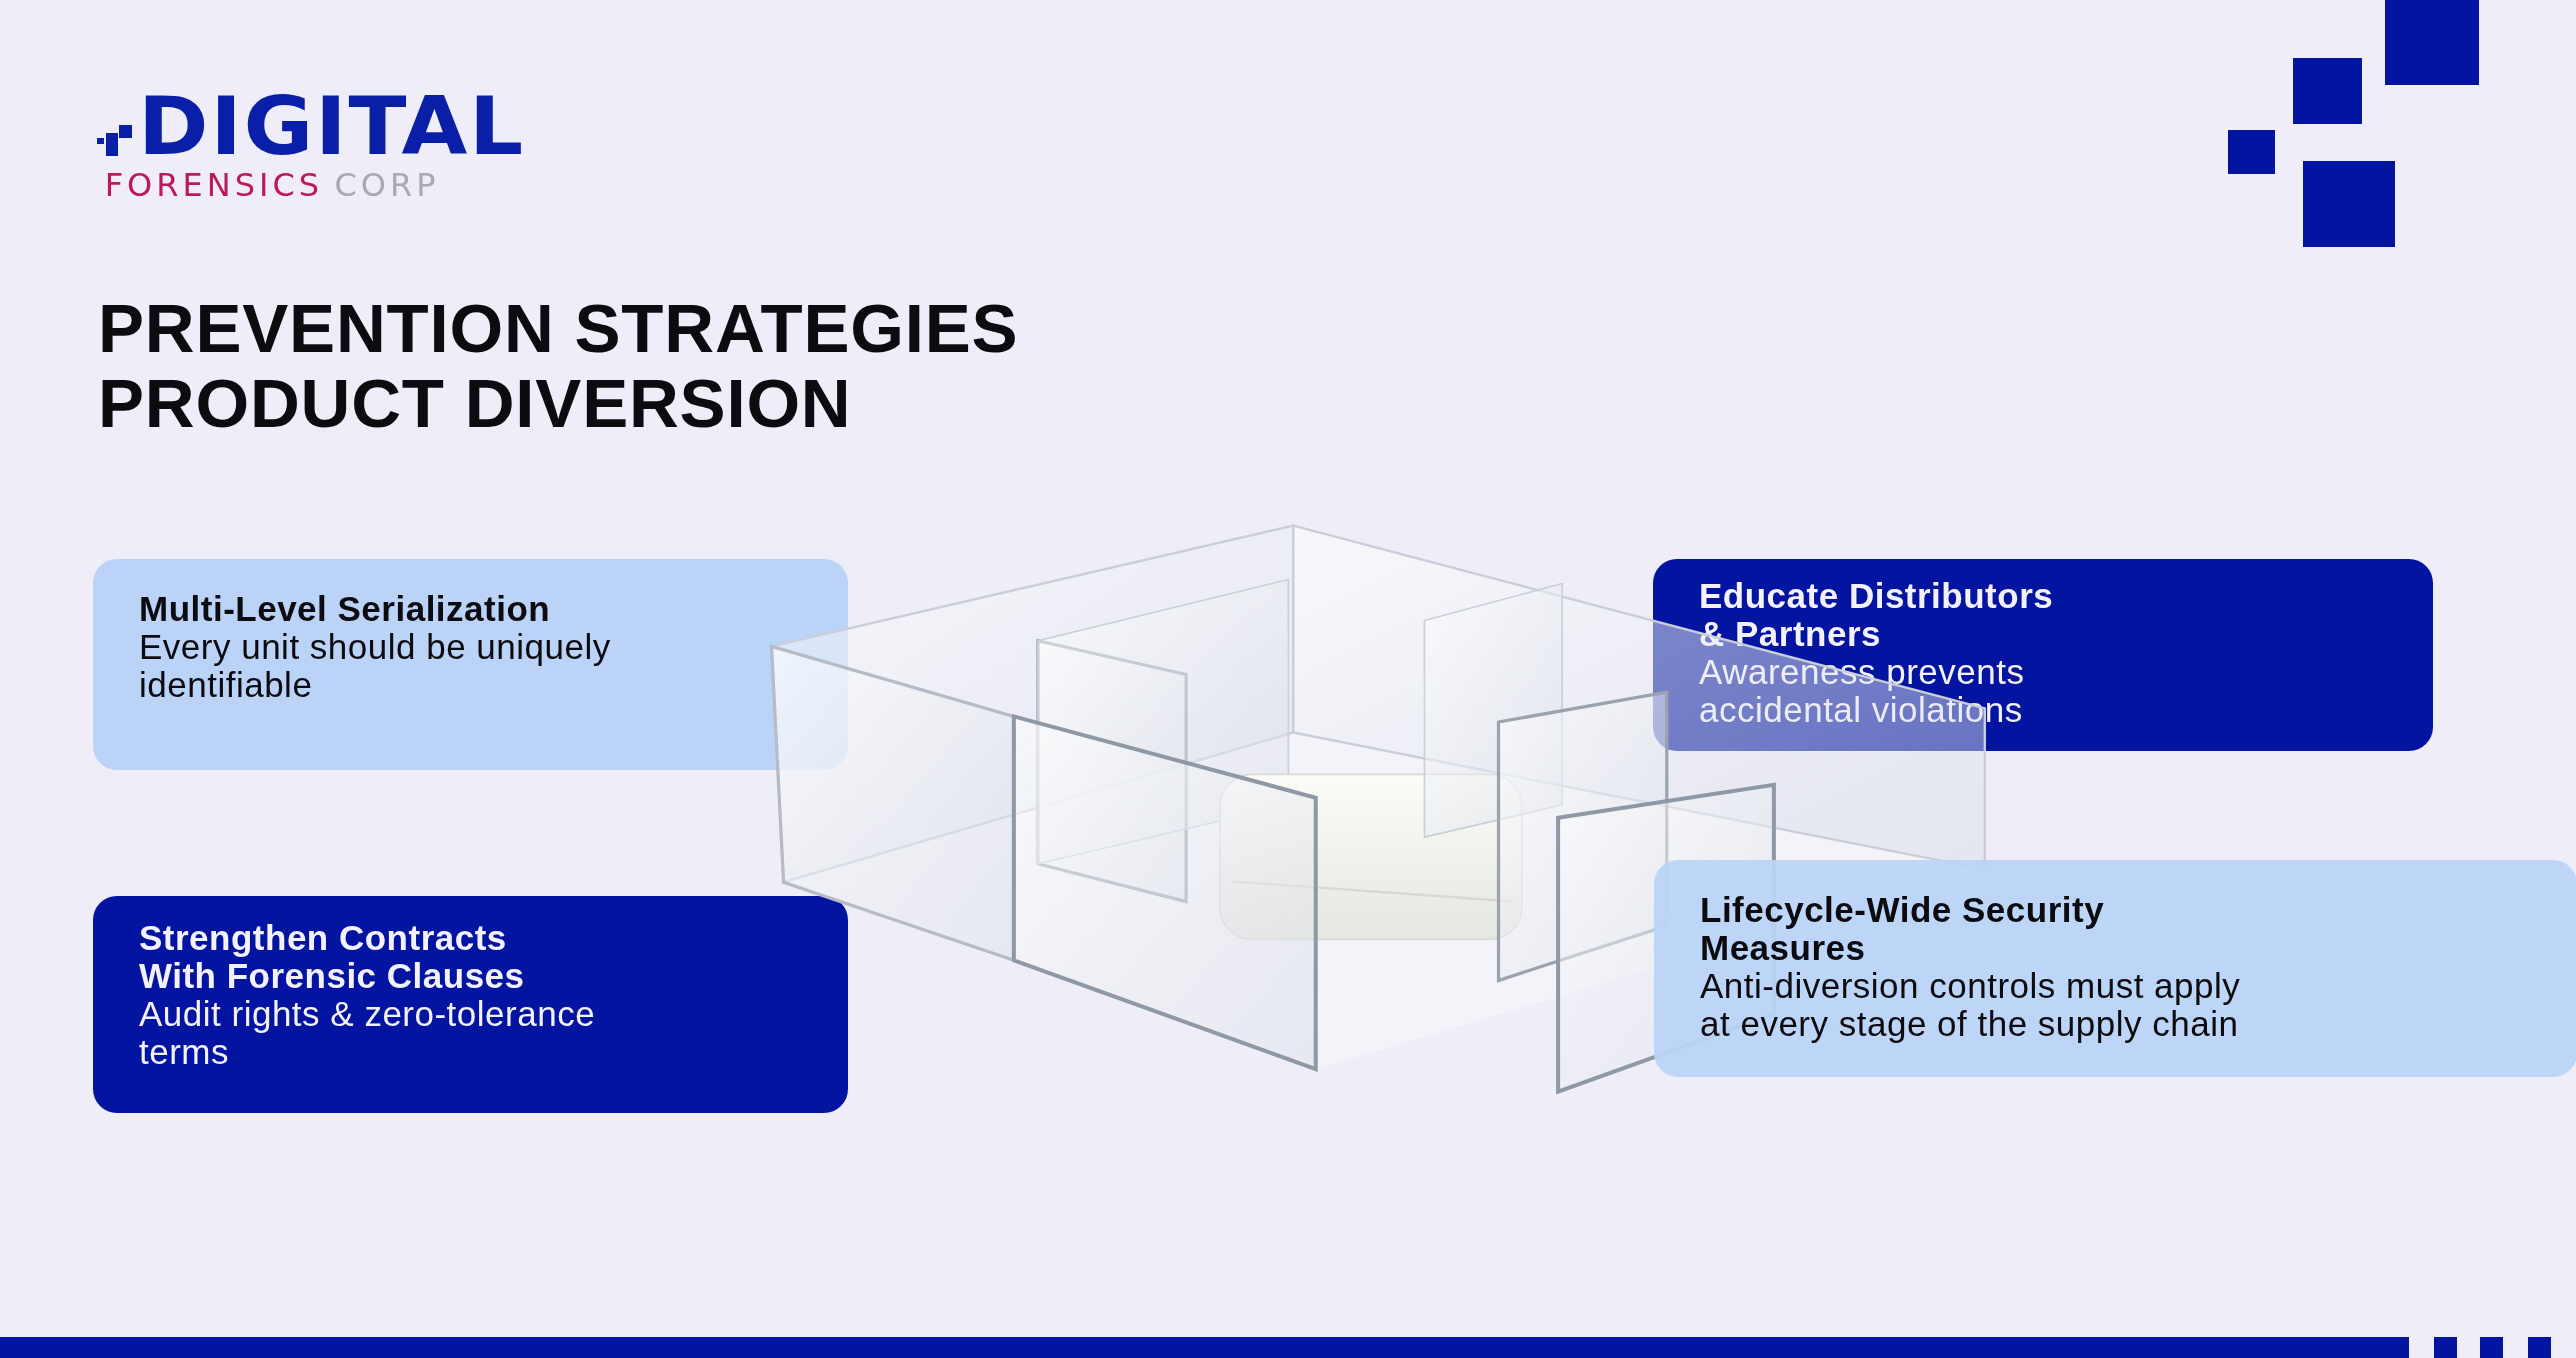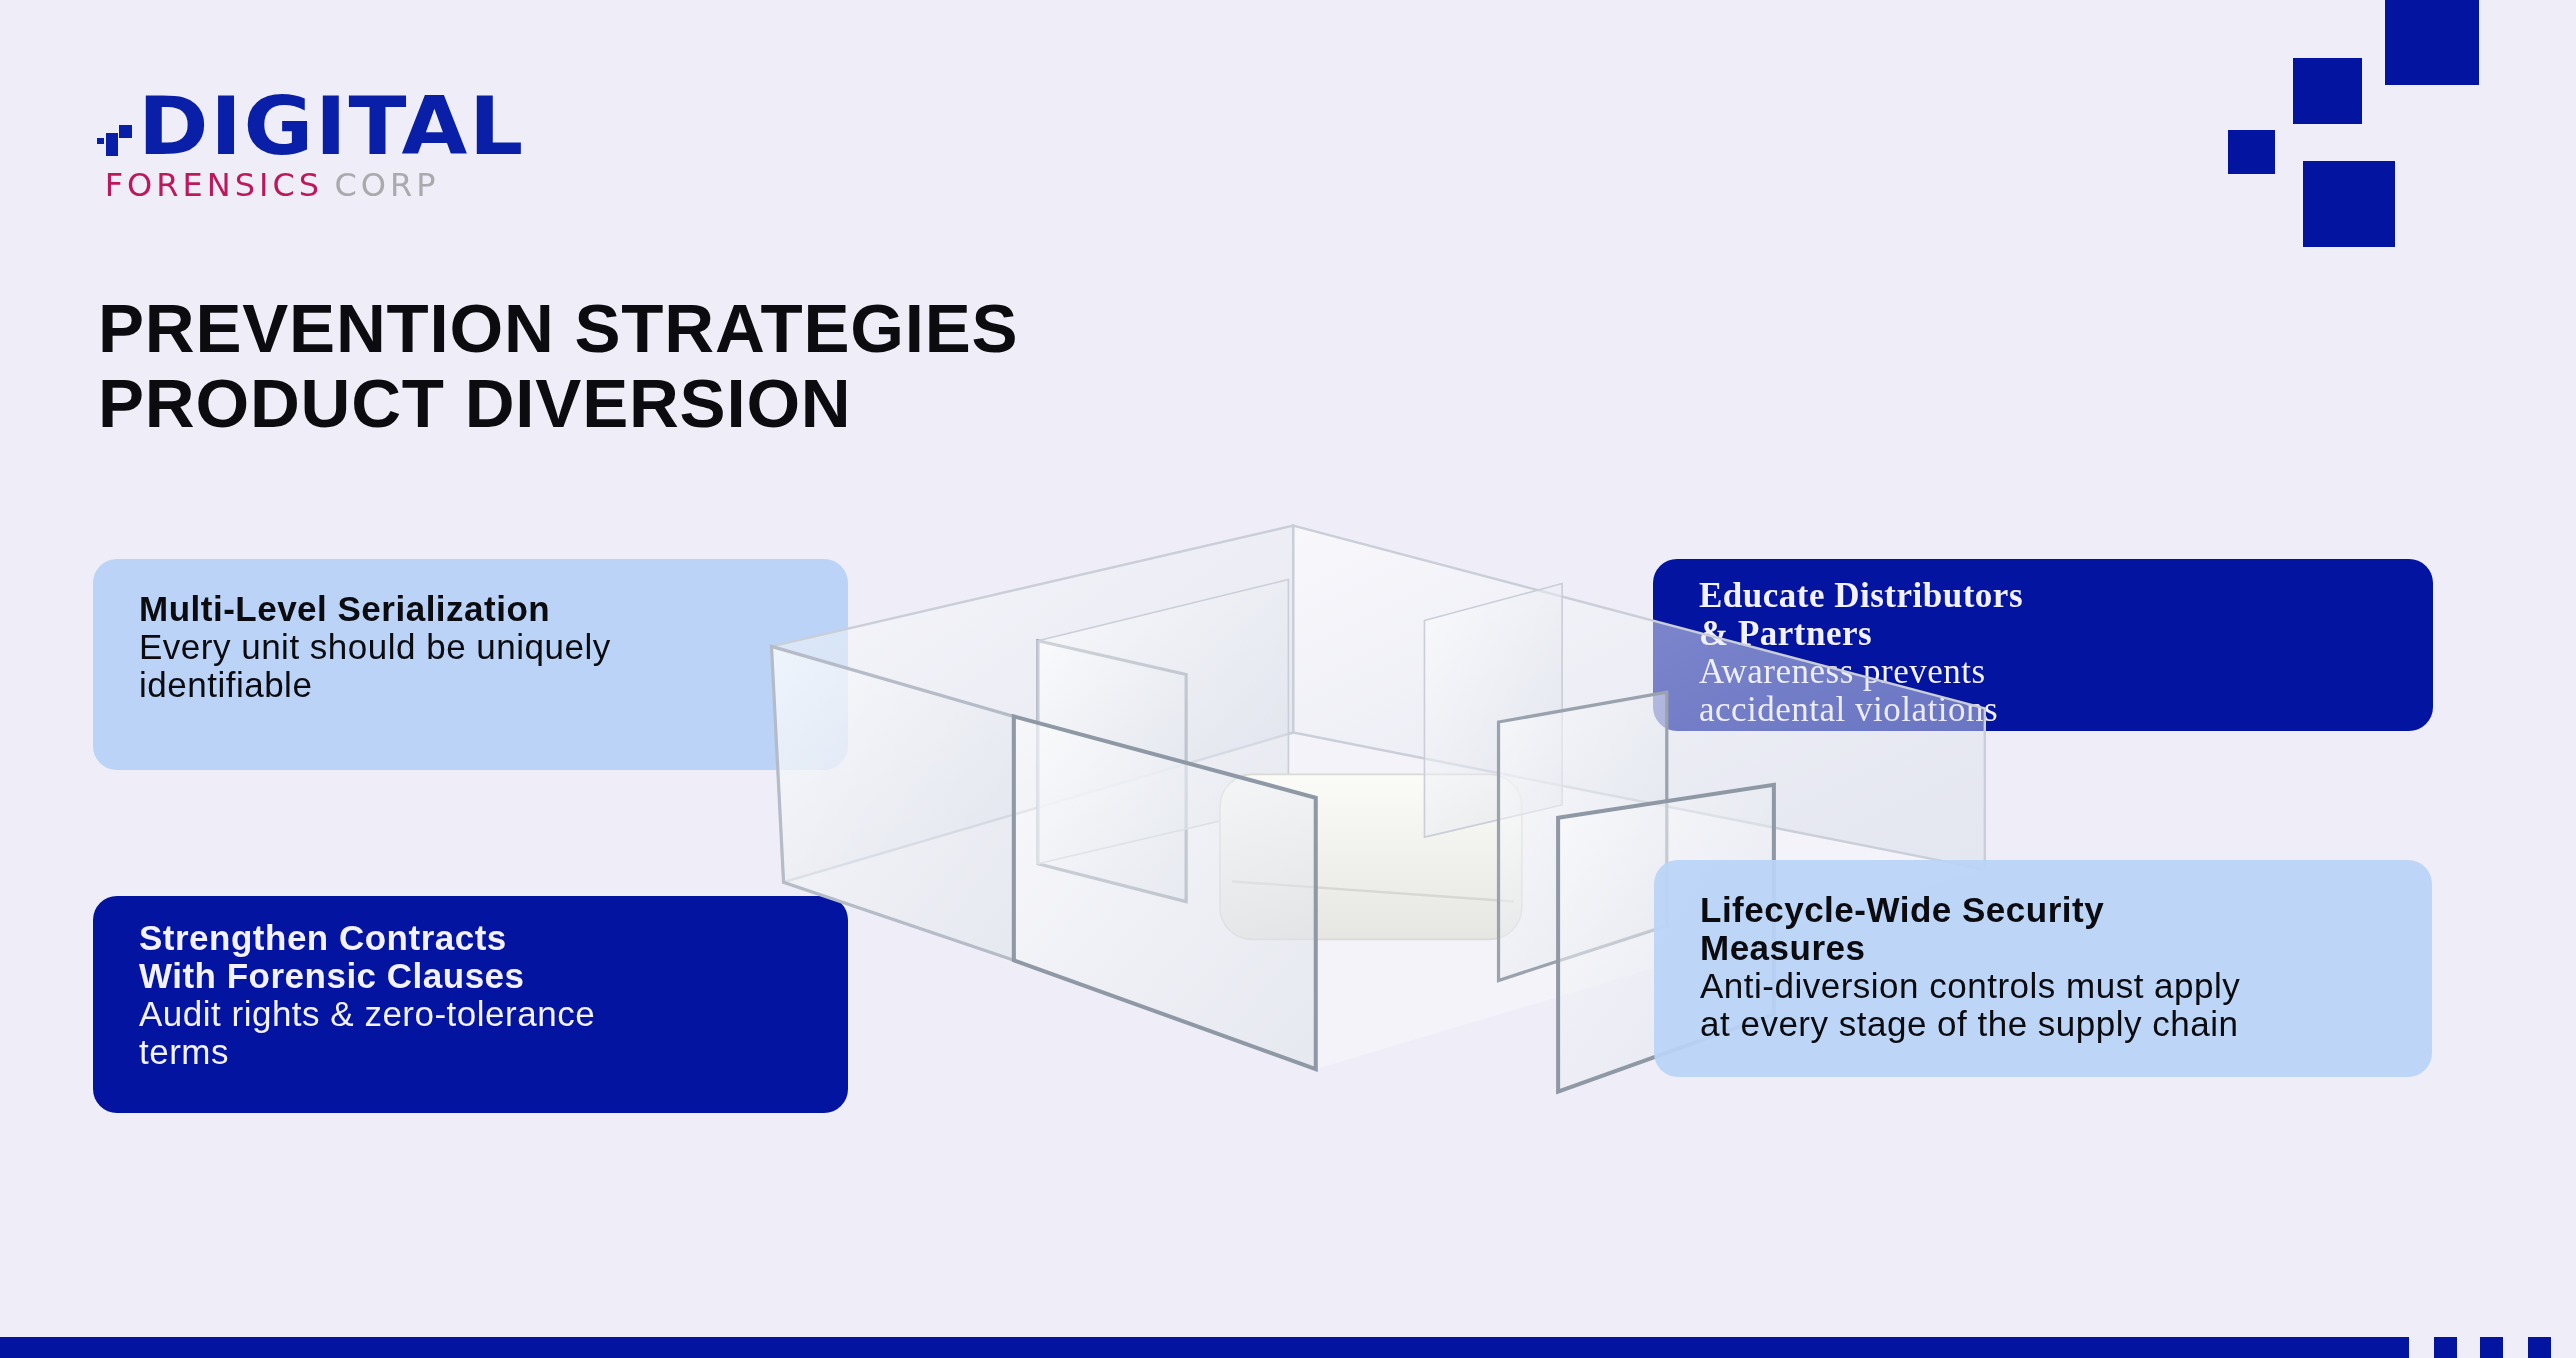--- a/index.html
+++ b/index.html
@@ -91,21 +91,21 @@
   <span>PREVENTION STRATEGIES</span>
   <span>PRODUCT DIVERSION</span>
 </h1>
 
 <div class="card light" style="left:93px;top:559px;width:755px;height:211px;padding-top:31px;">
   <p class="card-title">Multi-Level Serialization</p>
   <p class="card-body">Every unit should be uniquely
 identifiable</p>
 </div>
 
-<div class="card dark" style="left:1653px;top:559px;width:780px;height:172px;padding-top:17.7px;font-family:Liberation Serif, serif;">
+<div class="card dark" style="left:1653px;top:559px;width:780px;height:192px;padding-top:17.7px;">
   <p class="card-title">Educate Distributors
 &amp; Partners</p>
   <p class="card-body">Awareness prevents
 accidental violations</p>
 </div>
 
 <div class="card dark" style="left:93px;top:896px;width:755px;height:217px;padding-top:22.5px;">
   <p class="card-title">Strengthen Contracts
 With Forensic Clauses</p>
   <p class="card-body">Audit rights &amp; zero-tolerance
@@ -138,21 +138,21 @@
   <polygon points="1769,771 1940,725 1940,1000 1769,1040" fill="url(#glass)" stroke="#C9CED8" stroke-width="2"></polygon>
   <polygon points="1861,897 2070,860 2070,1150 1861,1218" fill="url(#glass)" stroke="#9AA2AE" stroke-width="4"></polygon>
 
   <polygon points="958,803 1259,890 1259,1193 973,1096" fill="url(#glass)" stroke="#B5BCC7" stroke-width="4"></polygon>
 
   <polygon points="1259,890 1634,991 1634,1328 1259,1193" fill="url(#glass)" stroke="#8F98A5" stroke-width="5"></polygon>
 
   <polygon points="1935,1016 2203,975 2203,1260 1935,1356" fill="url(#glass)" stroke="#8F98A5" stroke-width="5"></polygon>
 </svg>
 
-<div class="card light" style="left:1654px;top:860px;width:778px;height:217px;padding-top:31px;background:rgba(186,211,246,0.94);">
+<div class="card light" style="left:1654px;top:860px;width:923px;height:217px;padding-top:31px;background:rgba(186,211,246,0.94);">
   <p class="card-title">Lifecycle-Wide Security
 Measures</p>
   <p class="card-body">Anti-diversion controls must apply
 at every stage of the supply chain</p>
 </div>
 
 <div class="abs footer-bar"></div>
 <div class="abs footer-tick" style="left:2434px;"></div>
 <div class="abs footer-tick" style="left:2480px;"></div>
 <div class="abs footer-tick" style="left:2528px;"></div>

